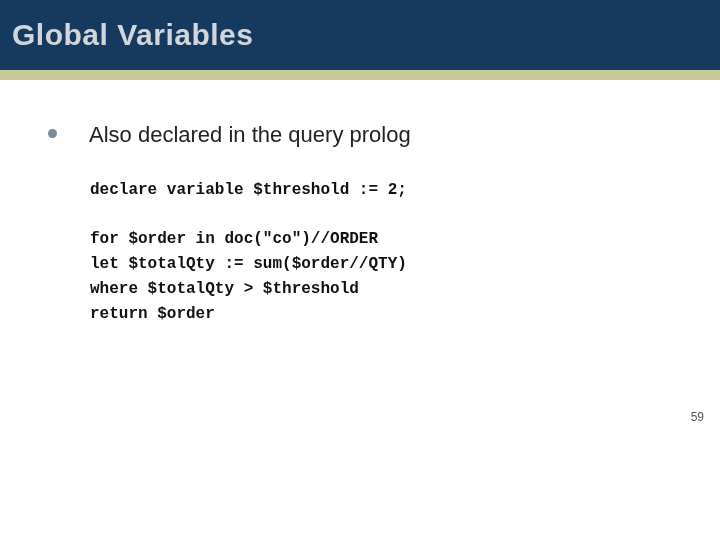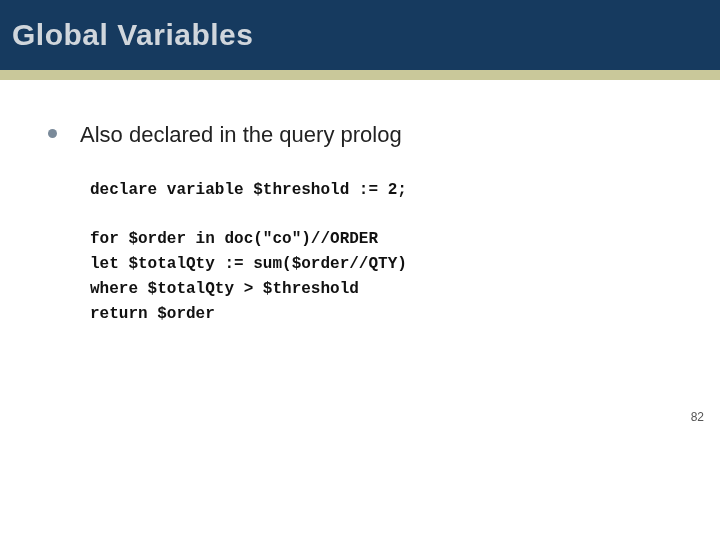--- a/index.html
+++ b/index.html
@@ -2,21 +2,21 @@
 <html><head>
 <meta charset="utf-8">
 <style>
   * { margin: 0; padding: 0; box-sizing: border-box; }
   html, body { width: 720px; height: 540px; background: #fff; font-family: Verdana, Geneva, sans-serif; color: #222; }
   .slide { width: 720px; height: 436px; position: relative; }
   .title-band { background: #163a5f; height: 70px; display: flex; align-items: center; padding-left: 12px; }
   .title-text { color: #d0d6dc; font-size: 30px; font-weight: 700; font-family: Verdana, Geneva, sans-serif; letter-spacing: 0.5px; }
   .accent-band { background: #c9c89a; height: 10px; }
   .content { padding: 40px 24px 0 48px; }
-  .bullet-row { display: flex; align-items: flex-start; gap: 23px; margin-bottom: 28px; }
+  .bullet-row { display: flex; align-items: flex-start; gap: 32px; margin-bottom: 28px; }
   .bullet-dot { width: 9px; height: 9px; border-radius: 50%; background: #7a8a9a; margin-top: 9px; flex: 0 0 auto; }
   .bullet-text { font-size: 22px; color: #222; line-height: 1.35; }
   .code-block { font-family: "Courier New", Courier, monospace; font-size: 16px; line-height: 1.55; font-weight: 700; color: #111; margin: 8px 0 34px 42px; white-space: pre; }
   .slide-num { position: absolute; right: 16px; bottom: 12px; font-size: 12px; color: #555; }
 </style>
 </head>
 <body>
 
 <div class="slide">
 
@@ -35,14 +35,14 @@
     <div class="code-block"><span>declare variable $threshold := 2;</span>
 
 <span>for $order in doc("co")//ORDER</span>
 <span>let $totalQty := sum($order//QTY)</span>
 <span>where $totalQty &gt; $threshold</span>
 <span>return $order</span></div>
 
 
   </div>
 
-  <div class="slide-num">82</div>
+  <div class="slide-num">59</div>
 </div>
 
 </body></html>

